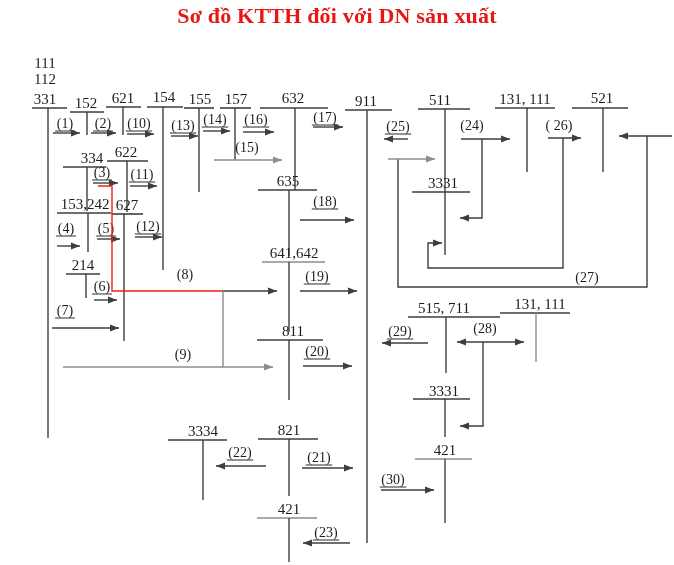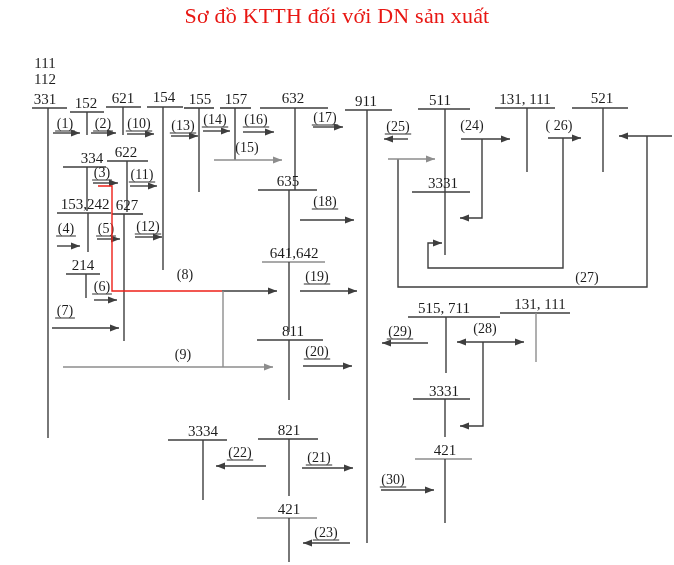--- a/index.html
+++ b/index.html
@@ -1,19 +1,19 @@
 <!DOCTYPE html>
 <html><head>
 <meta charset="utf-8">
 <style>
   html,body{margin:0;padding:0;background:#ffffff;}
   #stage{position:relative;width:674px;height:565px;background:#ffffff;overflow:hidden;
          font-family:"Liberation Serif", serif;}
   #title{position:absolute;left:0;top:3px;width:100%;text-align:center;
-         font-size:22px;font-weight:400;letter-spacing:.2px;}
+         font-size:22px;font-weight:700;letter-spacing:.2px;}
   #canvas{position:absolute;left:0;top:0;}
   text{font-family:"Liberation Serif", serif;}
   .acct-label{font-size:15px;}
   .flow-label{font-size:14px;}
 </style>
 </head>
 <body>
 
 <div id="stage" style="background: rgb(255, 255, 255);">
   <svg id="canvas" width="674" height="565">

